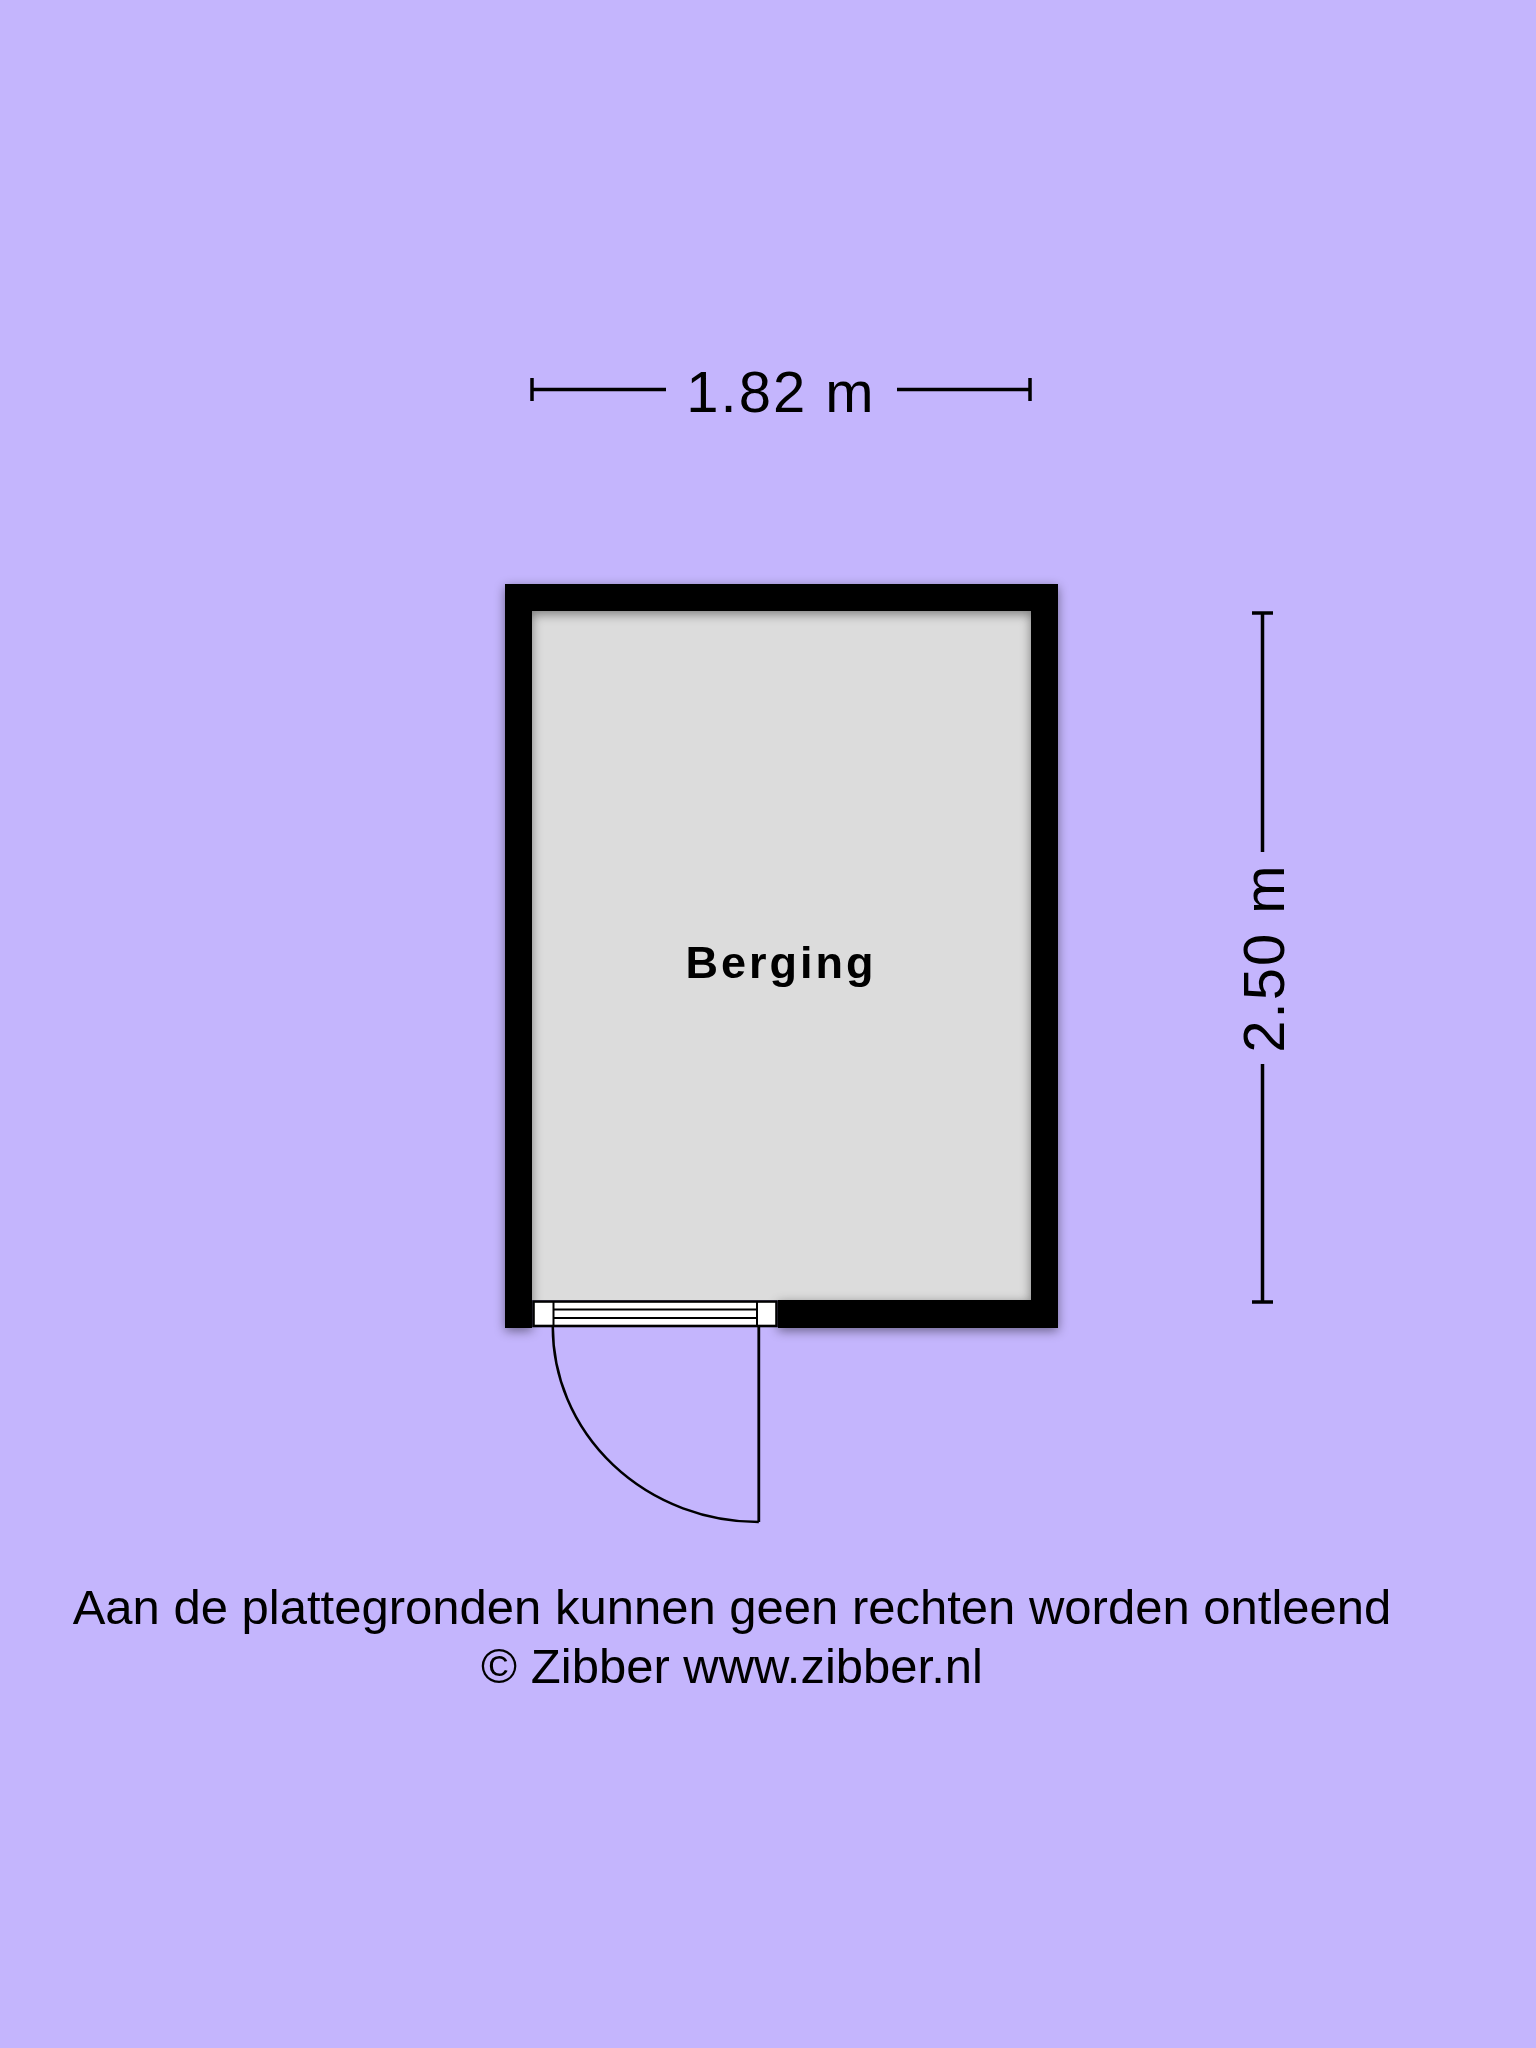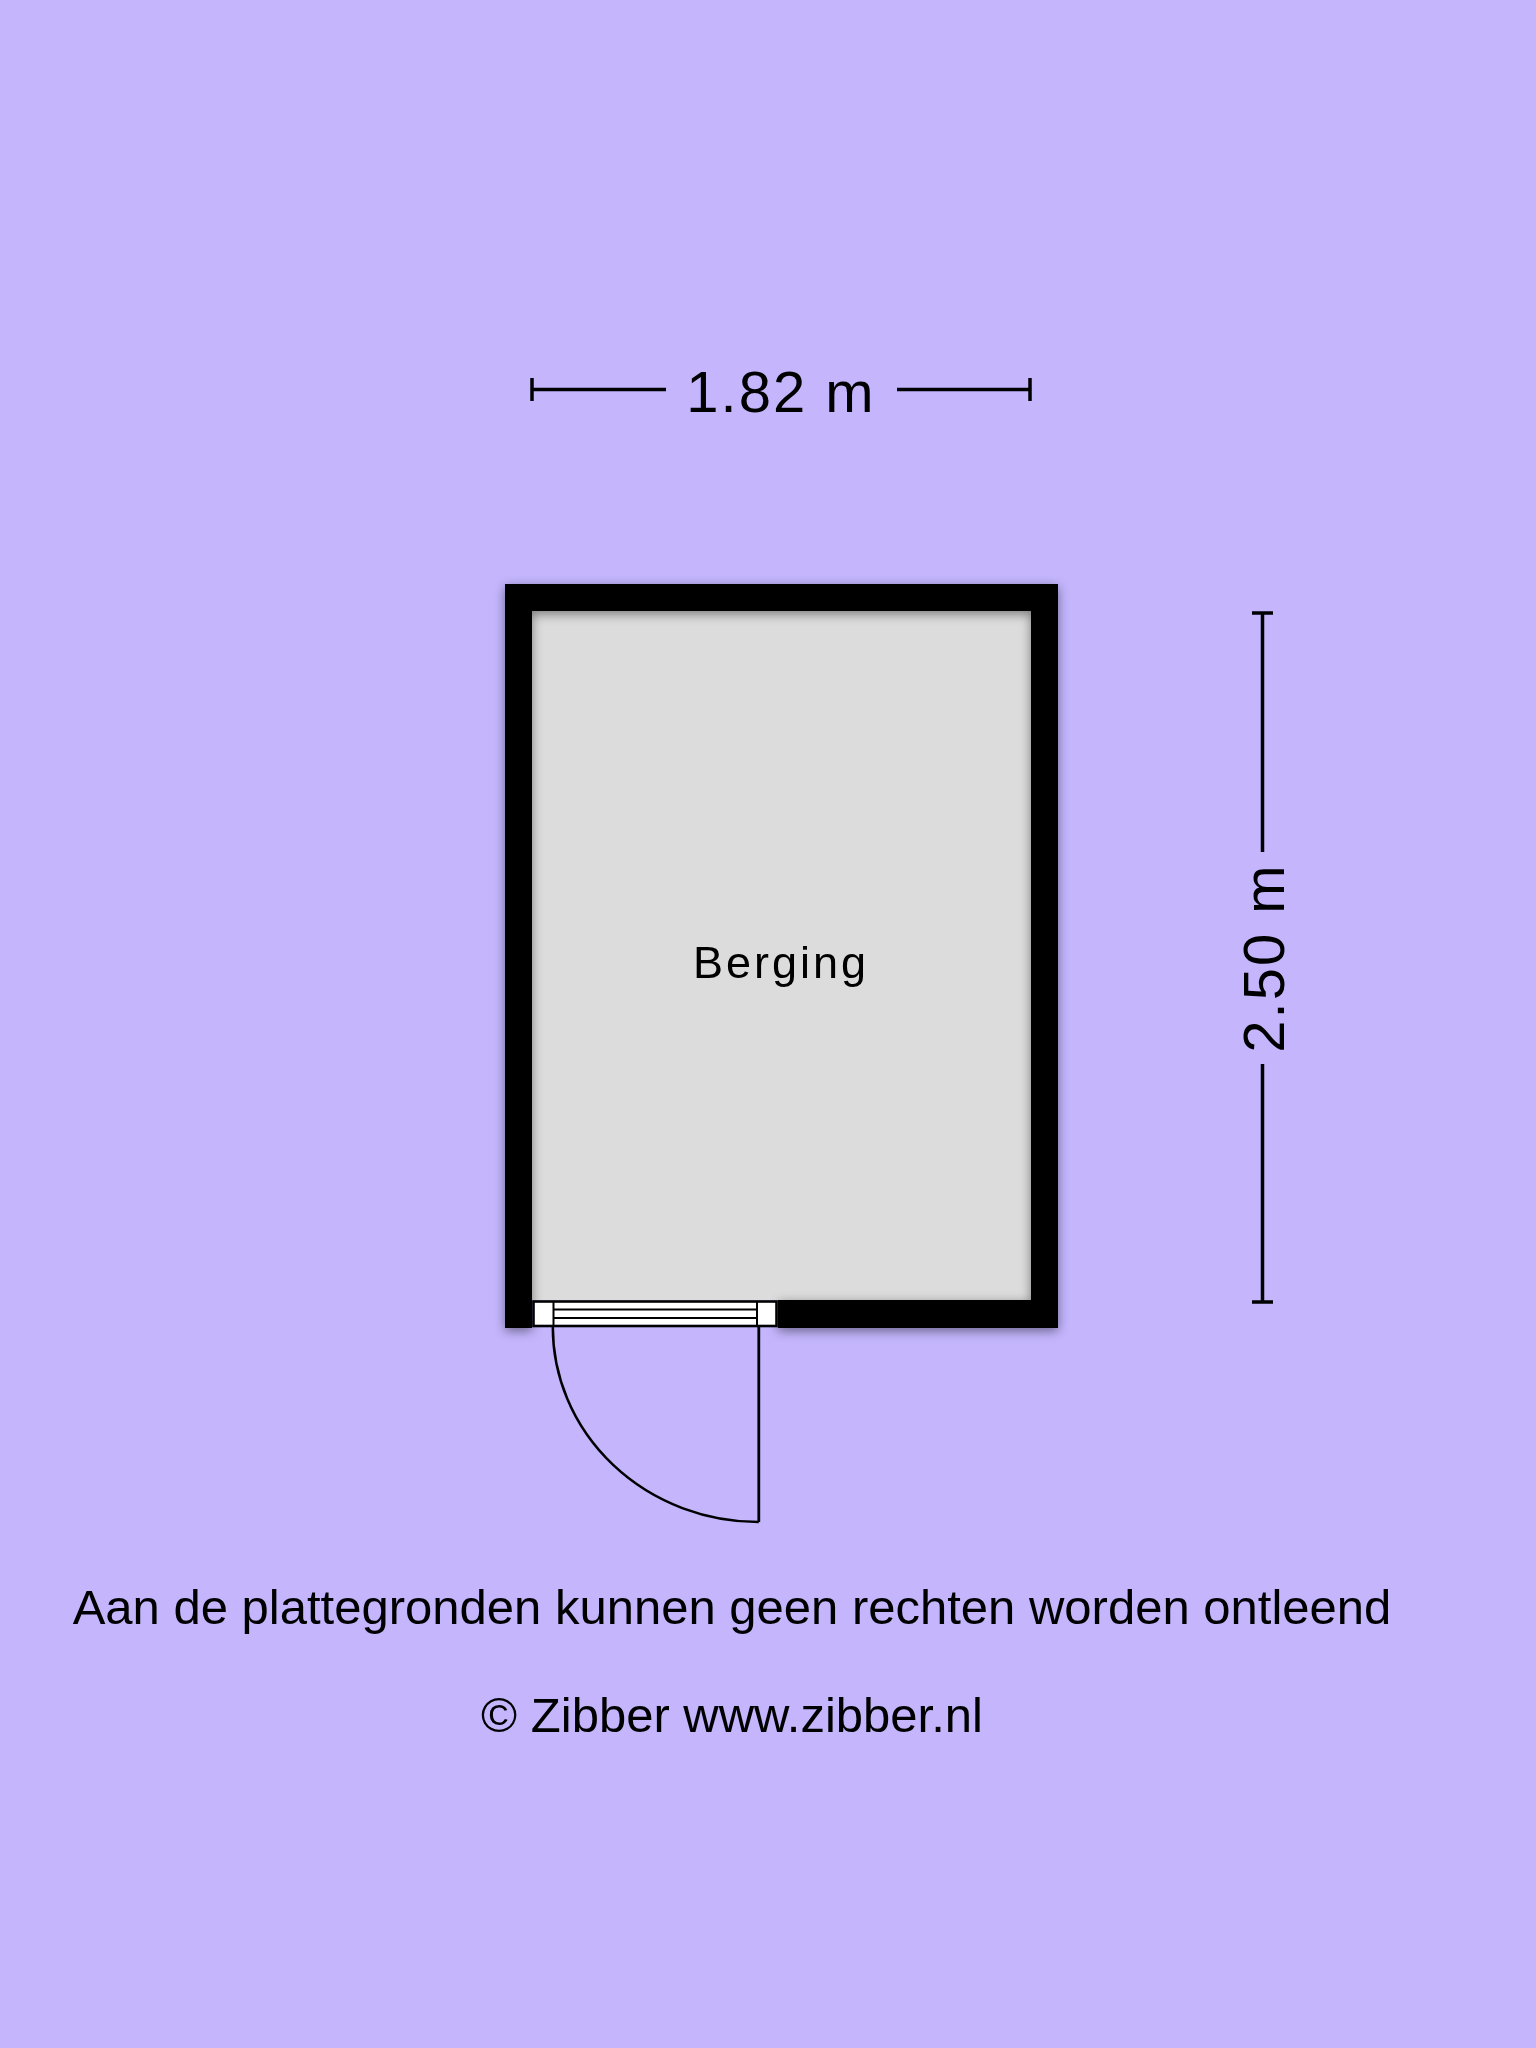--- a/index.html
+++ b/index.html
@@ -33,20 +33,21 @@
     letter-spacing: 2px;
     transform: translate(-50%, -50%);
   }
   .dim-label-v {
     transform: translate(-50%, -50%) rotate(-90deg);
   }
   .room-label {
     font-size: 45px;
     letter-spacing: 3px;
     transform: translate(-50%, -50%);
+    font-weight: bold;
   }
   .footer-line {
     left: 0;
     width: 1464px;
     text-align: center;
     font-size: 49px;
     line-height: 58px;
   }
 </style>
 </head>
@@ -95,15 +96,15 @@
   </svg>
 
   <div class="label dim-label" style="left:781px; top:391px;">1.82 m</div>
 
   <div class="label dim-label dim-label-v" style="left:1263px; top:958px;">2.50 m</div>
 
   <div class="label room-label" style="left:781px; top:963px;">Berging</div>
 
   <div class="label footer-line" style="top:1578px;">Aan de plattegronden kunnen geen rechten worden ontleend</div>
 
-  <div class="label footer-line" style="top:1686px;">© Zibber www.zibber.nl</div>
+  <div class="label footer-line" style="top:1637px;">© Zibber www.zibber.nl</div>
 
 </div>
 
 </body></html>

